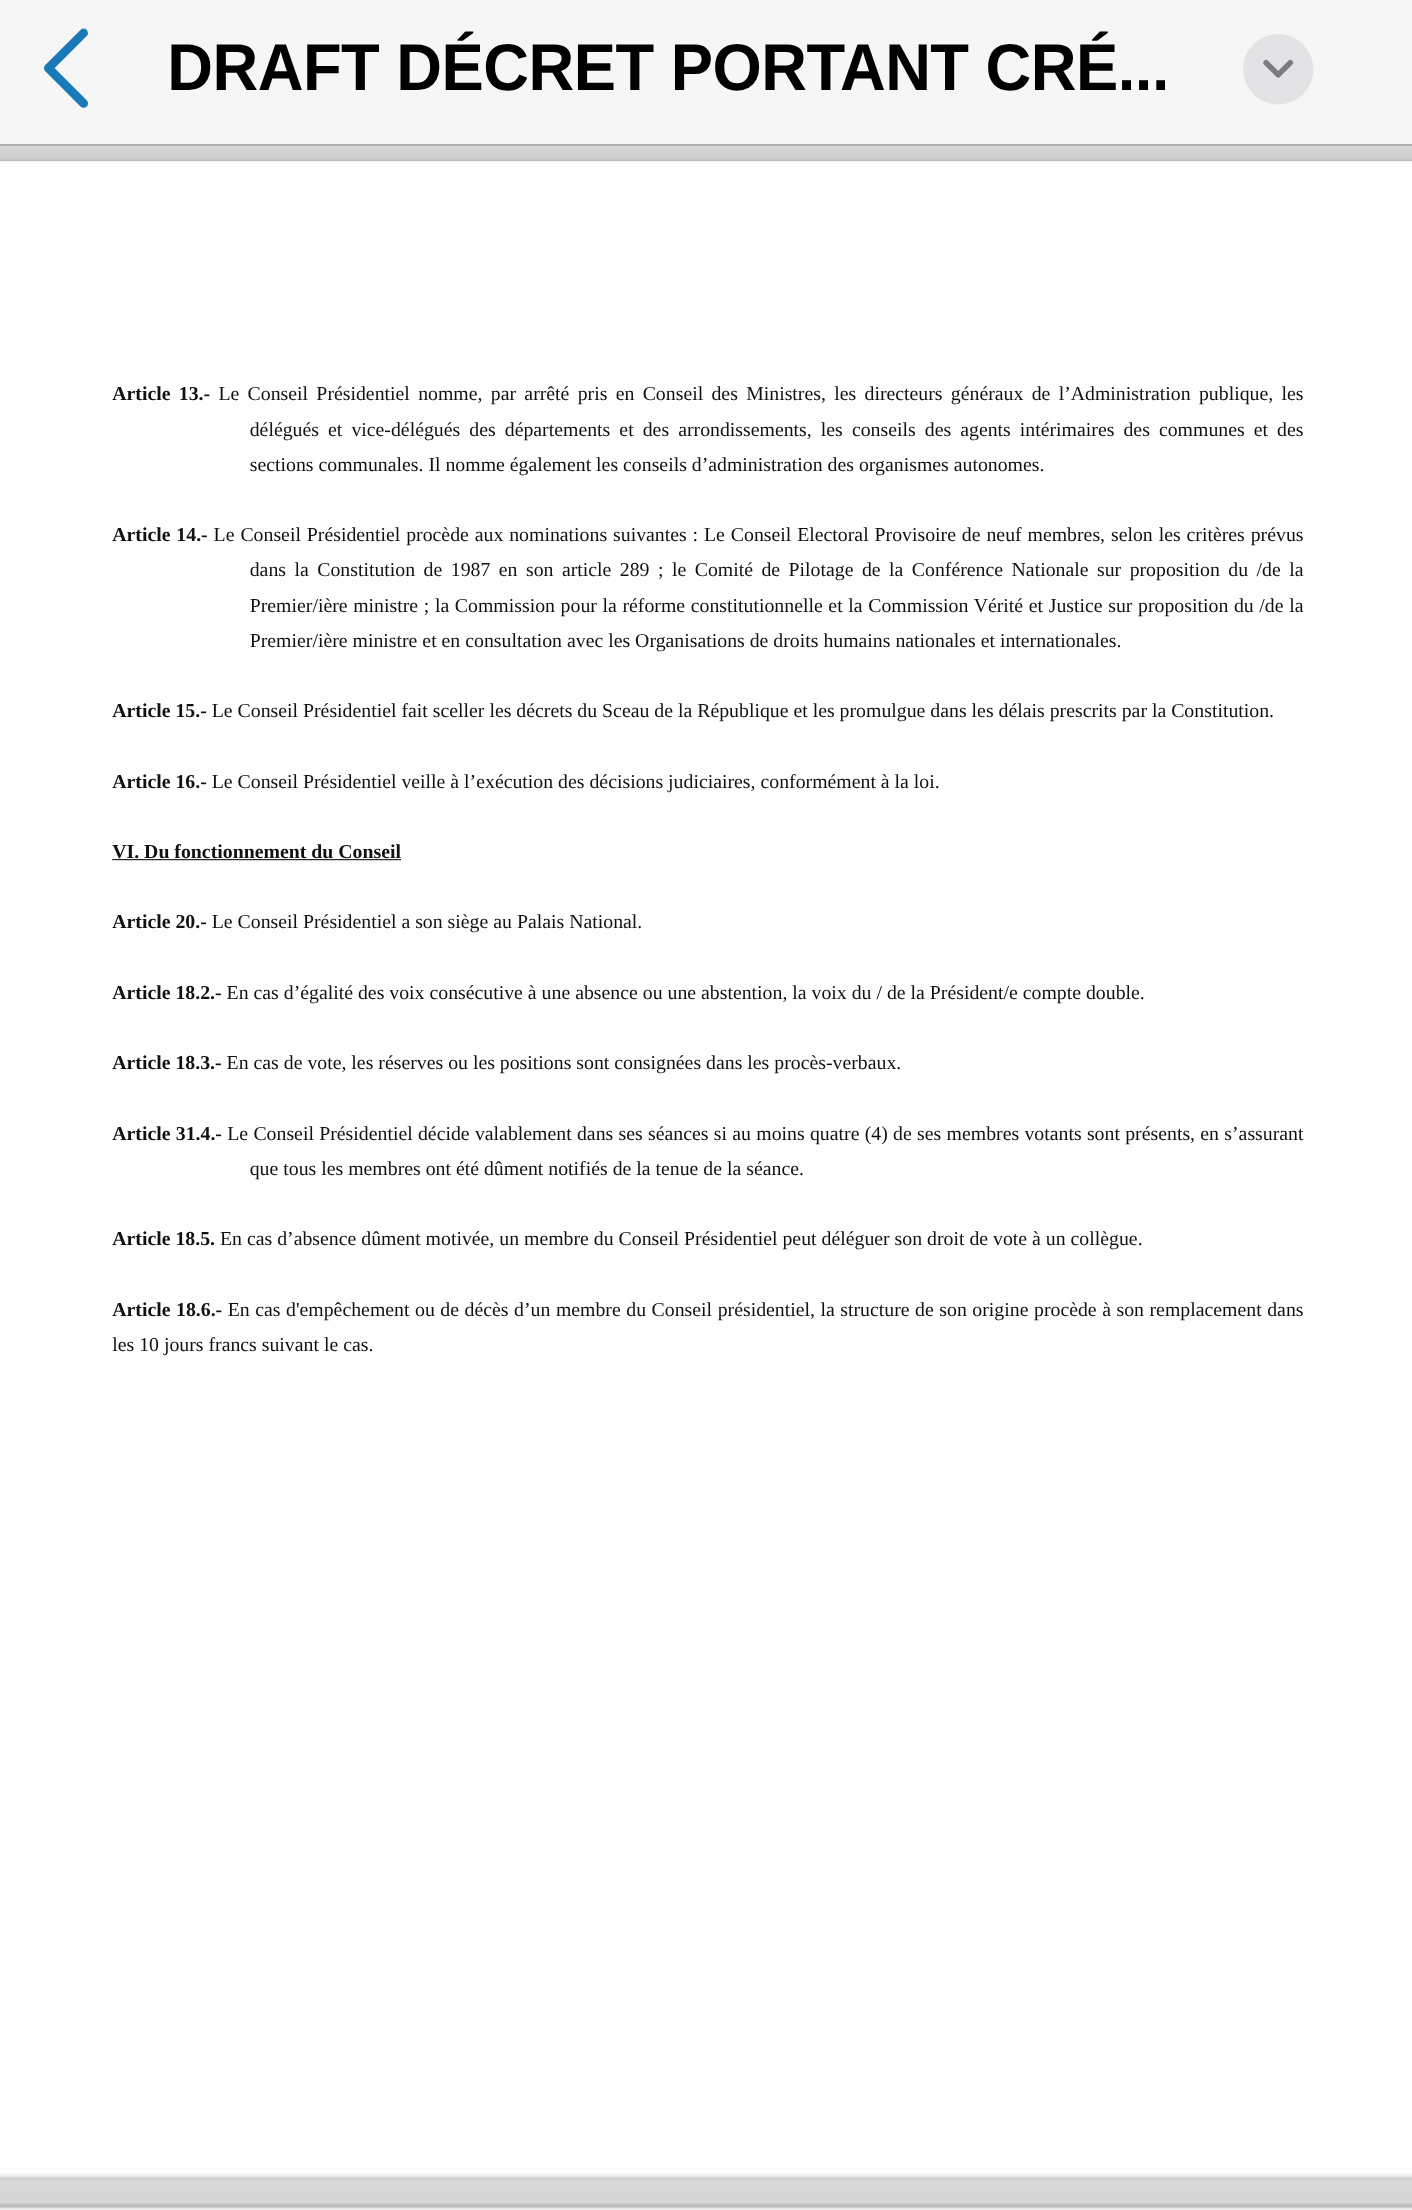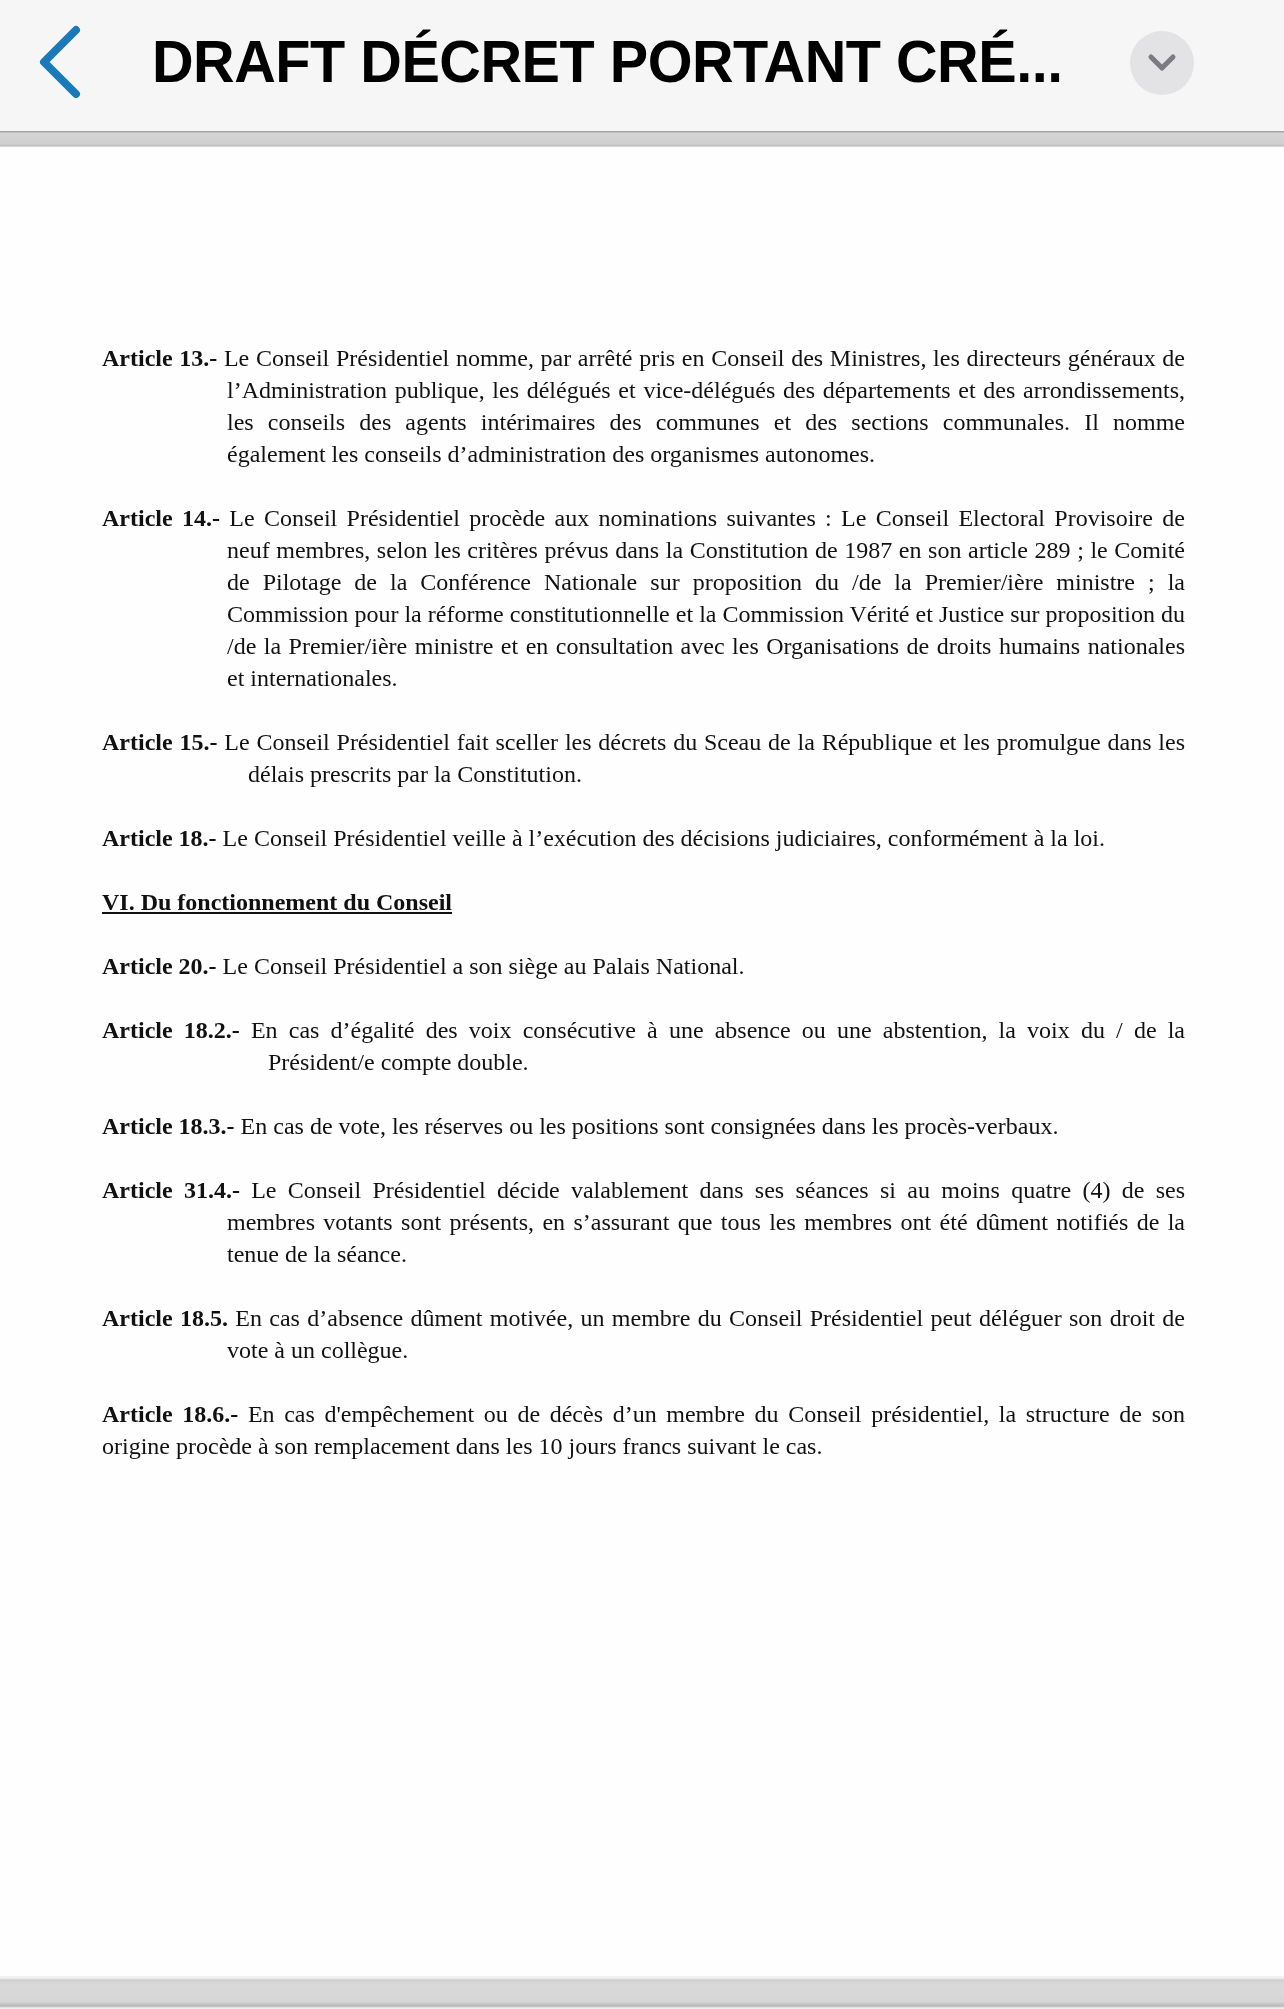--- a/index.html
+++ b/index.html
@@ -71,21 +71,21 @@
       width: 1284px;
       height: 1832px;
       background: #fefefe;
     }
     .doc {
       position: absolute;
       left: 102px;
       top: 195px;
       width: 1083px;
       font-family: "Liberation Serif", serif;
-      font-size: 24px;
+      font-size: 18px;
       line-height: 32px;
       color: #111111;
     }
     .para {
       margin: 0 0 32px 0;
       text-align: justify;
       text-align-last: left;
     }
     .para.hang-125 { padding-left: 125px; text-indent: -125px; }
     .para.hang-146 { padding-left: 146px; text-indent: -146px; }
@@ -134,21 +134,21 @@
 
   <div class="page">
     <div class="doc">
 
       <p class="para hang-125"><span class="label">Article 13.-</span><span> Le Conseil Présidentiel nomme, par arrêté pris en Conseil des Ministres, les directeurs généraux de l’Administration publique, les délégués et vice-délégués des départements et des arrondissements, les conseils des agents intérimaires des communes et des sections communales. Il nomme également les conseils d’administration des organismes autonomes.</span></p>
 
       <p class="para hang-125"><span class="label">Article 14.-</span><span> Le Conseil Présidentiel procède aux nominations suivantes : Le Conseil Electoral Provisoire de neuf membres, selon les critères prévus dans la Constitution de 1987 en son article 289 ; le Comité de Pilotage de la Conférence Nationale sur proposition du /de la Premier/ière ministre ; la Commission pour la réforme constitutionnelle et la Commission Vérité et Justice sur proposition du /de la Premier/ière ministre et en consultation avec les Organisations de droits humains nationales et internationales.</span></p>
 
       <p class="para hang-146"><span class="label">Article 15.-</span><span> Le Conseil Présidentiel fait sceller les décrets du Sceau de la République et les promulgue dans les délais prescrits par la Constitution.</span></p>
 
-      <p class="para hang-146"><span class="label">Article 18.-</span><span> Le Conseil Présidentiel veille à l’exécution des décisions judiciaires, conformément à la loi.</span></p>
+      <p class="para hang-146"><span class="label">Article 16.-</span><span> Le Conseil Présidentiel veille à l’exécution des décisions judiciaires, conformément à la loi.</span></p>
 
 
       <p class="section-heading">VI. Du fonctionnement du Conseil</p>
 
       <p class="para hang-0"><span class="label">Article 20.-</span><span> Le Conseil Présidentiel a son siège au Palais National.</span></p>
 
 
       <p class="para hang-166"><span class="label">Article 18.2.-</span><span> En cas d’égalité des voix consécutive à une absence ou une abstention, la voix du / de la Président/e compte double.</span></p>
 
       <p class="para hang-0"><span class="label">Article 18.3.-</span><span> En cas de vote, les réserves ou les positions sont consignées dans les procès-verbaux.</span></p>

